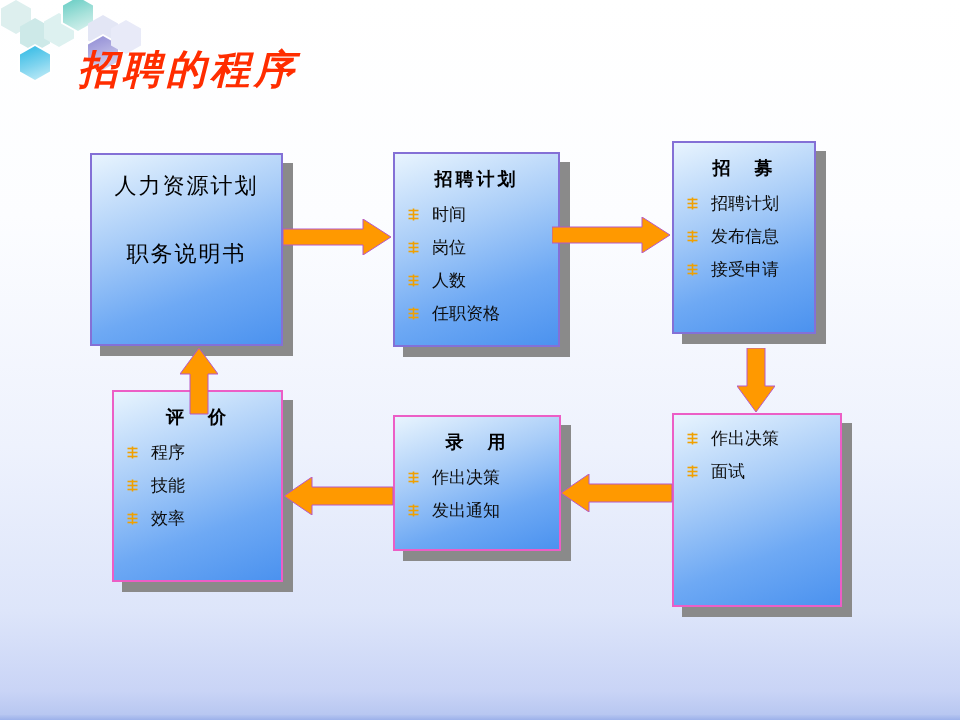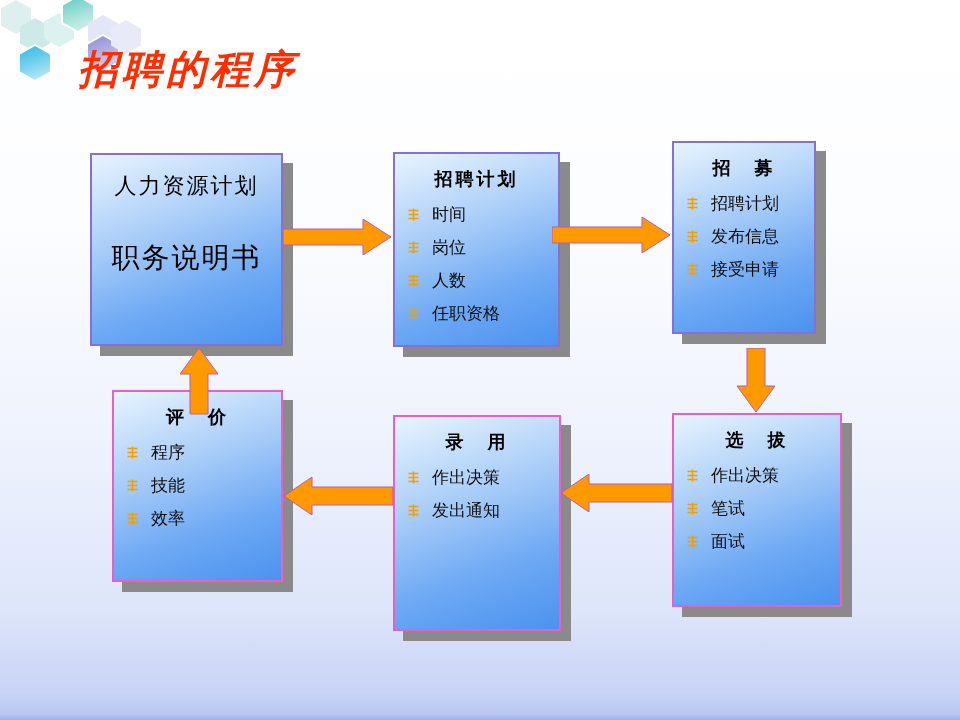--- a/index.html
+++ b/index.html
@@ -33,25 +33,25 @@
   .box{
     position:absolute;border:2px solid #8470d6;box-sizing:border-box;
     background:linear-gradient(160deg,#e8f4fe 0%,#a9cdf8 38%,#6ea9f4 70%,#4b92ef 100%);
     box-shadow:10px 10px 0 #8a8a8a;
   }
   .box.pink{border-color:#ec5ec6;}
   .box-hr{left:90px;top:153px;width:193px;height:193px;}
   .box-plan{left:393px;top:152px;width:167px;height:195px;}
   .box-recruit{left:672px;top:141px;width:144px;height:193px;}
   .box-eval{left:112px;top:390px;width:171px;height:192px;}
-  .box-hire{left:393px;top:415px;width:168px;height:216px;}
+  .box-hire{left:393px;top:415px;width:168px;height:136px;}
   .box-select{left:672px;top:413px;width:170px;height:194px;}
   .box-title{margin-top:13px;text-align:center;font-size:18px;font-weight:bold;color:#000;letter-spacing:3px;}
   .hr-line1{margin-top:16px;text-align:center;font-size:22px;color:#000;letter-spacing:2px;}
-  .hr-line2{margin-top:38px;text-align:center;font-size:28px;color:#000;letter-spacing:2px;}
+  .hr-line2{margin-top:38px;text-align:center;font-size:22px;color:#000;letter-spacing:2px;}
   .bullets{margin:7px 0 0;padding:0 0 0 12px;list-style:none;}
   .bullets li{display:flex;align-items:center;gap:12px;height:33px;font-size:17px;color:#0d0d0d;}
   .bullet-icon{display:inline-flex;width:13px;height:13px;flex:0 0 13px;}
   
   .arrow{position:absolute;z-index:5;}
   .ar1{left:283px;top:219px;}
   .ar2{left:552px;top:217px;}
   .ar3{left:737px;top:348px;}
   .ar4{left:561px;top:474px;}
   .ar5{left:284px;top:477px;}
@@ -261,47 +261,33 @@
                 <line x1="1.5" y1="10.5" x2="11.5" y2="10.5"></line>
               </g>
             </svg>
           </span>
           <span>发出通知</span>
         </li>
     </ul>
   </div>
 
   <div class="box pink box-select">
-    <div class="box-title">选　拔</div>
     <ul class="bullets">
       <li>
           <span class="bullet-icon">
             <svg viewBox="0 0 13 13">
               <g stroke="#f0a000" stroke-width="1.6" fill="none">
                 <line x1="6.5" y1="0.5" x2="6.5" y2="12.5"></line>
                 <line x1="1.5" y1="2.5" x2="11.5" y2="2.5"></line>
                 <line x1="1.5" y1="6.5" x2="11.5" y2="6.5"></line>
                 <line x1="1.5" y1="10.5" x2="11.5" y2="10.5"></line>
               </g>
             </svg>
           </span>
           <span>作出决策</span>
-        </li>
-      <li>
-          <span class="bullet-icon">
-            <svg viewBox="0 0 13 13">
-              <g stroke="#f0a000" stroke-width="1.6" fill="none">
-                <line x1="6.5" y1="0.5" x2="6.5" y2="12.5"></line>
-                <line x1="1.5" y1="2.5" x2="11.5" y2="2.5"></line>
-                <line x1="1.5" y1="6.5" x2="11.5" y2="6.5"></line>
-                <line x1="1.5" y1="10.5" x2="11.5" y2="10.5"></line>
-              </g>
-            </svg>
-          </span>
-          <span>笔试</span>
         </li>
       <li>
           <span class="bullet-icon">
             <svg viewBox="0 0 13 13">
               <g stroke="#f0a000" stroke-width="1.6" fill="none">
                 <line x1="6.5" y1="0.5" x2="6.5" y2="12.5"></line>
                 <line x1="1.5" y1="2.5" x2="11.5" y2="2.5"></line>
                 <line x1="1.5" y1="6.5" x2="11.5" y2="6.5"></line>
                 <line x1="1.5" y1="10.5" x2="11.5" y2="10.5"></line>
               </g>

